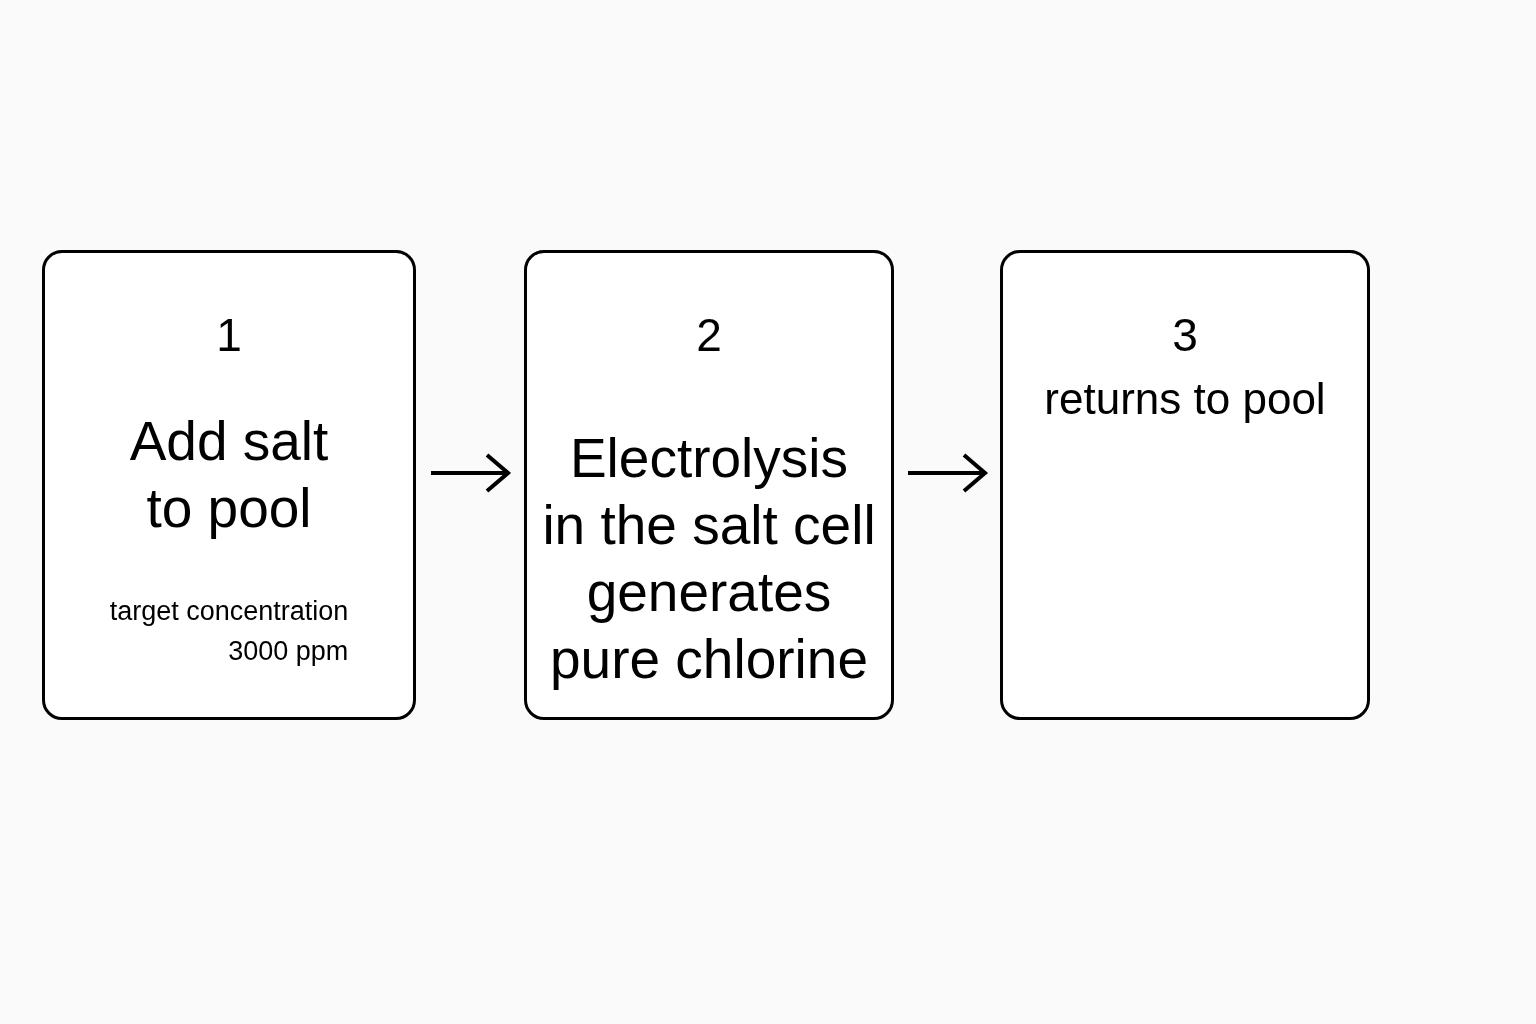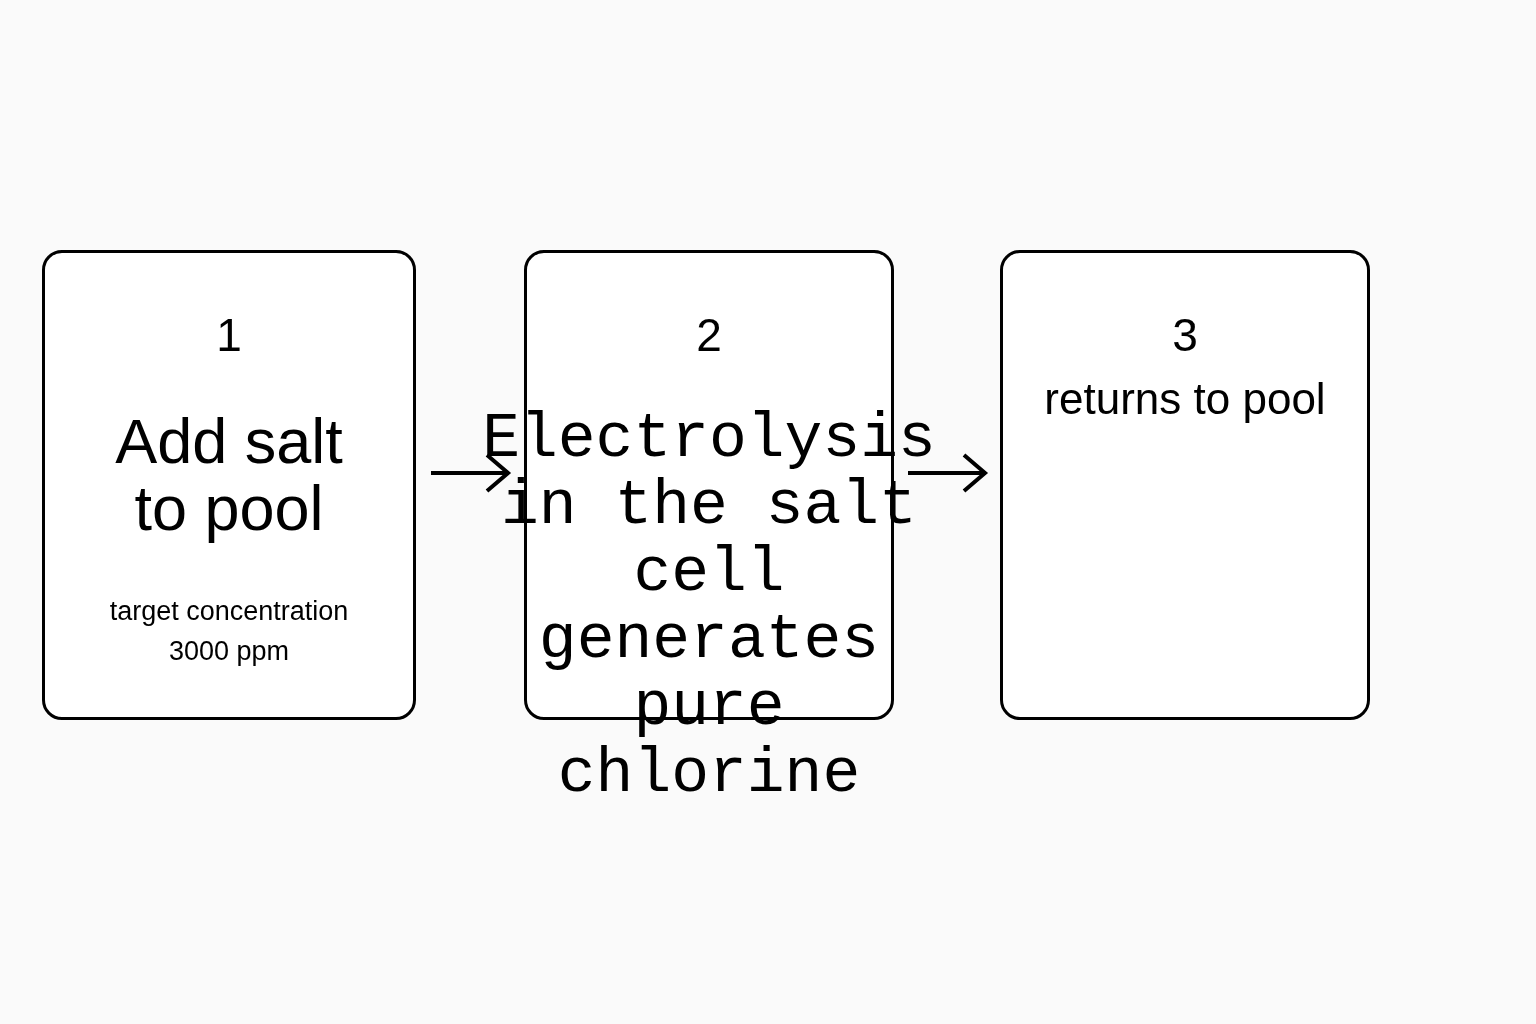--- a/index.html
+++ b/index.html
@@ -42,39 +42,39 @@
   .step-box-3 { left: 1000px; top: 250px; width: 370px; height: 470px; }
 
   .step-number {
     font-size: 46px;
     line-height: 48px;
     font-weight: 400;
     letter-spacing: 0px;
   }
 
   .step-title {
-    font-size: 63px;
+    font-size: 55px;
     line-height: 67px;
     font-weight: 400;
     white-space: pre-line;
   }
 
   .step-sub {
     font-weight: 400;
     white-space: pre-line;
   }
 
   
   .step-box-1 .step-number { margin-top: 58px; }
   .step-box-1 .step-title  { margin-top: 49px; }
-  .step-box-1 .step-sub    { margin-top: 49px; font-size: 27px; line-height: 40px; }
+  .step-box-1 .step-sub    { margin-top: 49px; font-size: 27px; line-height: 40px; text-align: right; }
 
   
   .step-box-2 .step-number { margin-top: 58px; }
-  .step-box-2 .step-title  { margin-top: 47px; font-family: Liberation Mono, monospace; }
+  .step-box-2 .step-title  { margin-top: 66px; }
 
   
   .step-box-3 .step-number { margin-top: 58px; }
   .step-box-3 .step-title  { margin-top: 49px; }
   .step-box-3 .step-sub    { margin-top: 16px; font-size: 44px; line-height: 48px; }
 
   
   .connector-arrow {
     position: absolute;
     top: 452px;

